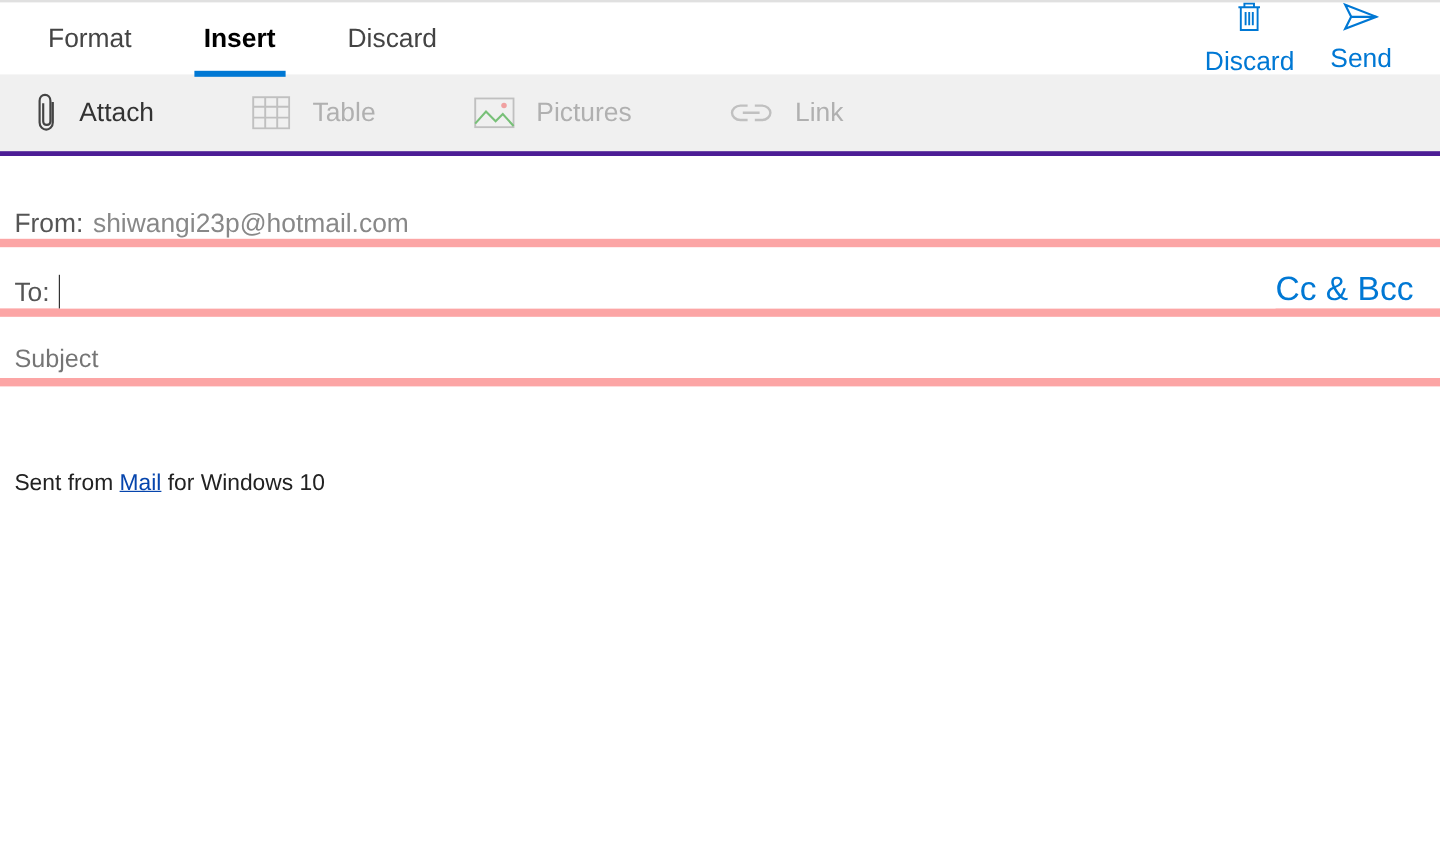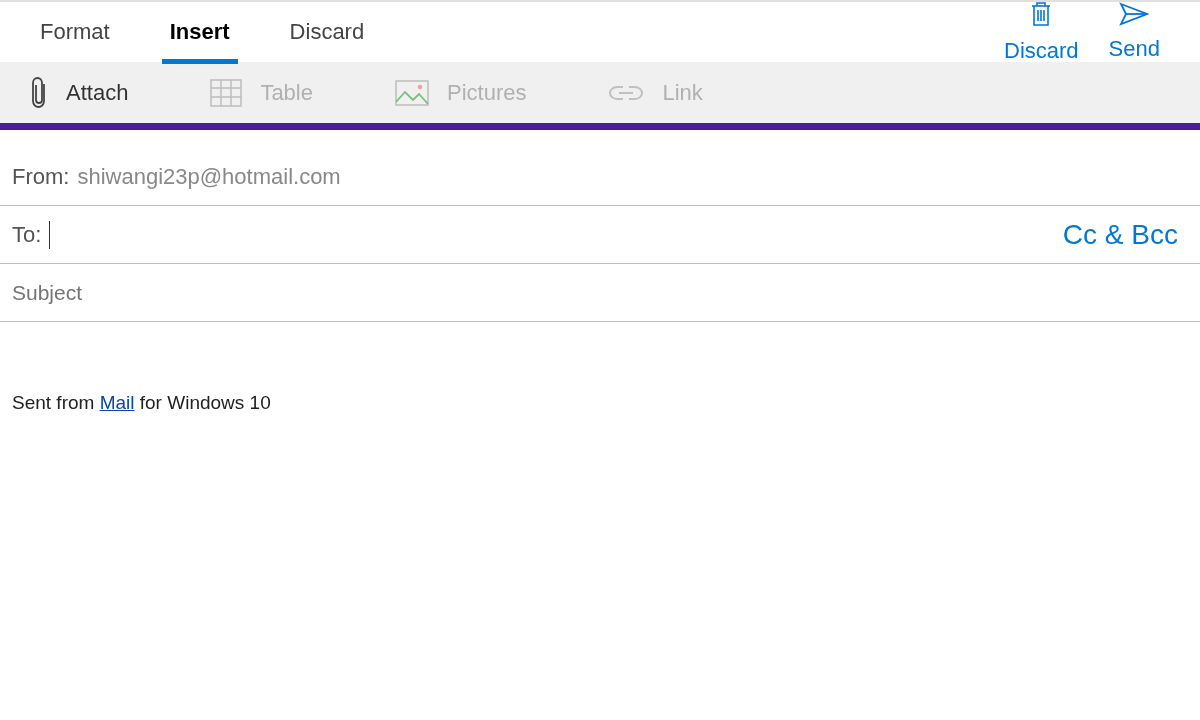--- a/index.html
+++ b/index.html
@@ -70,44 +70,44 @@
       cursor: pointer;
       flex-direction: column;
     }
     .toolbar {
       background: #f0f0f0;
       height: 68px;
       display: flex;
       align-items: center;
       padding: 12px 30px;
       gap: 50px;
-      border-bottom: 7px solid #4c1d95;
+      border-bottom: 4px solid #4c1d95;
     }
     .toolbar-btn {
       display: flex;
       align-items: center;
       gap: 18px;
       font-size: 22px;
       color: #333;
       cursor: pointer;
     }
     .toolbar-btn.disabled {
       color: #b0b0b0;
       cursor: default;
       margin-left: 32px;
     }
     .compose-area {
       padding: 0;
     }
     .field-row {
       display: flex;
-      align-items: center;
+      align-items: flex-end;
       height: 58px;
       padding: 0 12px;
-      border-bottom: 1px solid #fca5a5;
+      border-bottom: 7px solid #fca5a5;
       font-size: 22px;
     }
     .field-row.first {
       margin-top: 18px;
     }
     .field-label {
       color: #555;
       margin-right: 8px;
       flex-shrink: 0;
     }

